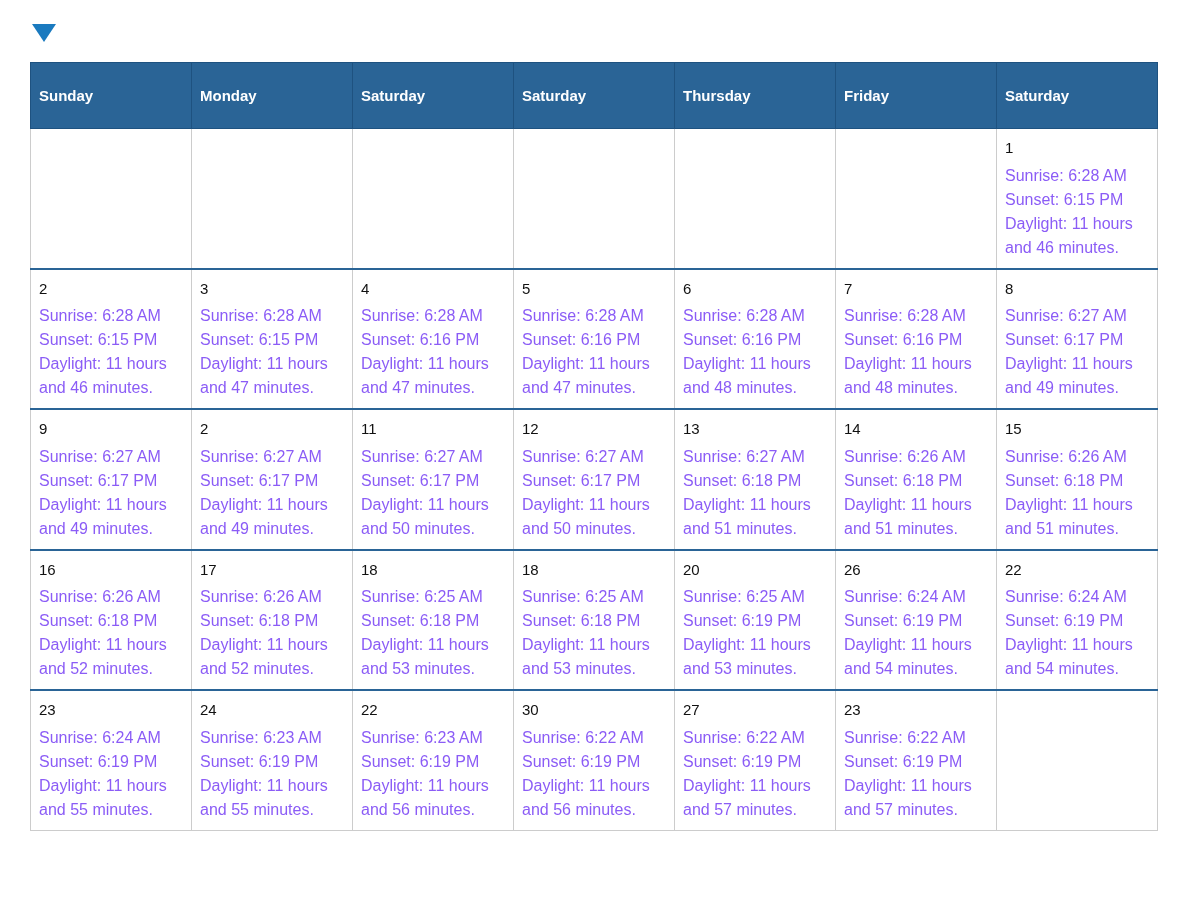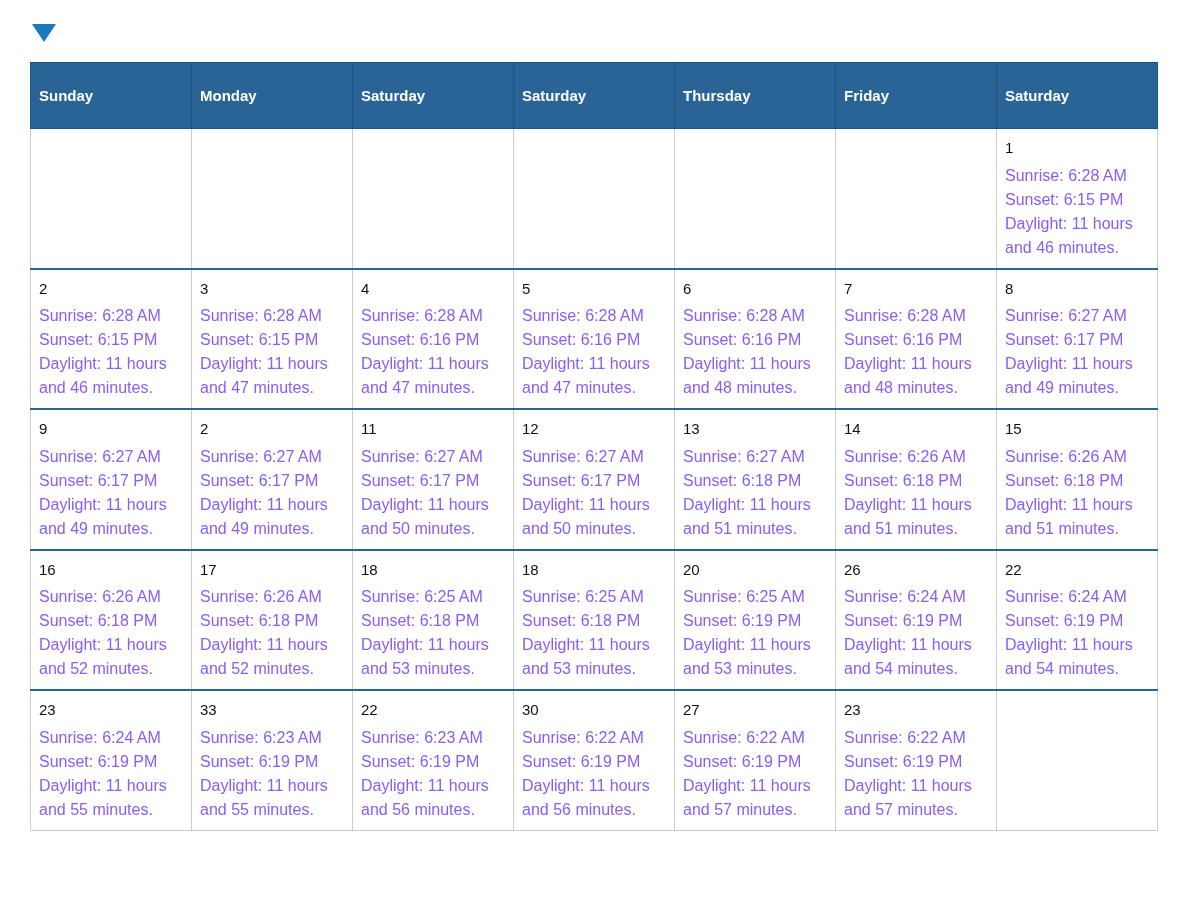--- a/index.html
+++ b/index.html
@@ -270,21 +270,21 @@
         </td>
       </tr>
       <tr class="row-divider">
         <td>
           <span class="day-number">23</span>
           <div class="day-info" style="white-space: pre-line;">Sunrise: 6:24 AM
 Sunset: 6:19 PM
 Daylight: 11 hours and 55 minutes.</div>
         </td>
         <td>
-          <span class="day-number">33</span>
+          <span class="day-number">24</span>
           <div class="day-info" style="white-space: pre-line;">Sunrise: 6:23 AM
 Sunset: 6:19 PM
 Daylight: 11 hours and 55 minutes.</div>
         </td>
         <td>
           <span class="day-number">22</span>
           <div class="day-info" style="white-space: pre-line;">Sunrise: 6:23 AM
 Sunset: 6:19 PM
 Daylight: 11 hours and 56 minutes.</div>
         </td>

